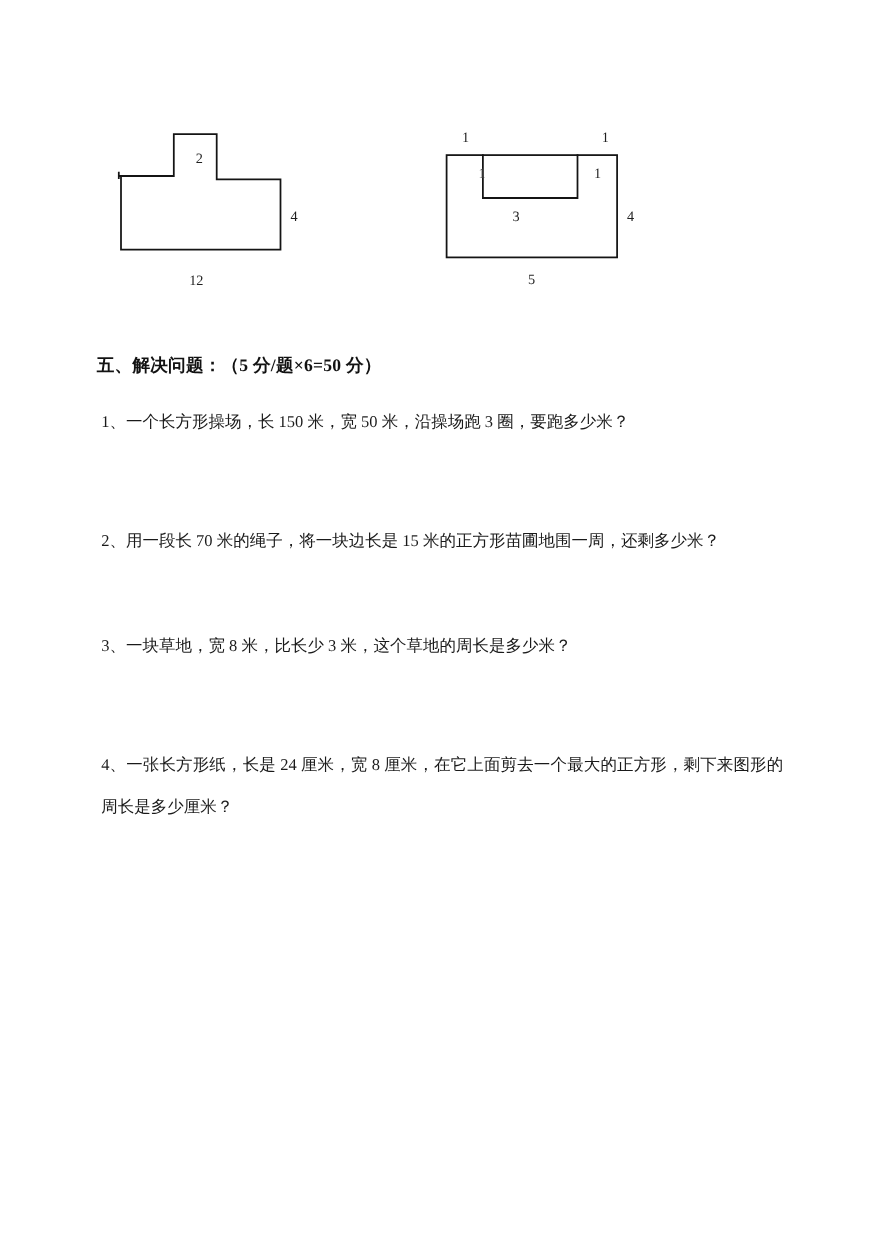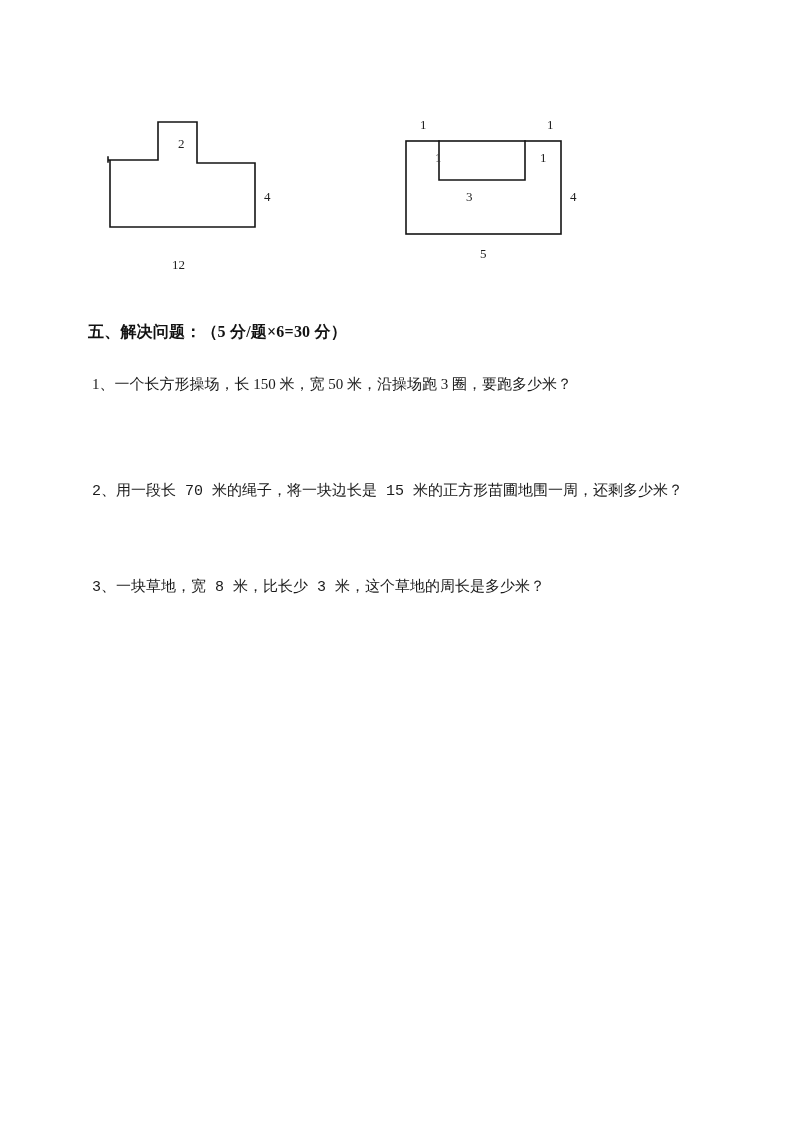--- a/index.html
+++ b/index.html
@@ -70,45 +70,45 @@
     font-size: 15px;
     line-height: 38px;
     color: #1a1a1a;
     margin: 4px;
     text-align: justify;
     text-justify: inter-character;
   }
 
   .q1 { margin-bottom: 70px; }
   .q2 { margin-bottom: 58px; }
-  .q3 { margin-bottom: 70px; font-family: Liberation Mono, monospace; }
+  .q3 { margin-bottom: 70px; }
   .q4 { margin-bottom: 68px; }
   .q5 { margin-bottom: 0; }
 
-  .q2, .q4, .q5 { width: 620px; font-family: Liberation Mono, monospace; }
+  .q2, .q4, .q5 { width: 620px; }
 </style>
 </head>
 <body>
 
 <div class="page">
 
   <div class="figures">
 
     <div class="fig" style="left:92px; top:112px;">
       <svg width="200" height="130" viewBox="0 0 200 130">
         <g fill="none" stroke="#141414" stroke-width="1.6" stroke-linecap="square">
 
           <path d="M 16 48 L 66 48 L 66 10 L 105 10 L 105 51 L 163 51 L 163 115 L 18 115 L 18 48 Z"></path>
 
           <path d="M 16 45 L 16 50"></path>
         </g>
       </svg>
       <span class="fig-label" style="left:86px; top:25px;">2</span>
       <span class="fig-label" style="left:172px; top:78px;">4</span>
-      <span class="fig-label" style="left:80px; top:146px;">12</span>
+      <span class="fig-label" style="left:80px; top:136px;">12</span>
     </div>
 
     <div class="fig" style="left:398px; top:112px;">
       <svg width="190" height="130" viewBox="0 0 190 130">
         <g fill="none" stroke="#141414" stroke-width="1.6" stroke-linecap="square">
 
           <rect x="8" y="29" width="155" height="93"></rect>
 
           <path d="M 41 29 L 41 68 L 127 68 L 127 29"></path>
         </g>
@@ -119,25 +119,26 @@
       <span class="fig-label" style="left:142px; top:39px;">1</span>
       <span class="fig-label" style="left:68px; top:78px;">3</span>
       <span class="fig-label" style="left:172px; top:78px;">4</span>
       <span class="fig-label" style="left:82px; top:135px;">5</span>
     </div>
 
   </div>
 
   <div class="body-text">
 
-    <p class="section-heading">五、解决问题：（5 分/题×6=30 分）</p>
+    <p class="section-heading">五、解决问题：（5 分/题×6=50 分）</p>
 
     <p class="question q1">1、一个长方形操场，长 150 米，宽 50 米，沿操场跑 3 圈，要跑多少米？</p>
 
     <p class="question q2">2、用一段长 70 米的绳子，将一块边长是 15 米的正方形苗圃地围一周，还剩多少米？</p>
 
     <p class="question q3">3、一块草地，宽 8 米，比长少 3 米，这个草地的周长是多少米？</p>
 
+    <p class="question q4">4、一张长方形纸，长是 24 厘米，宽 8 厘米，在它上面剪去一个最大的正方形，剩下来图形的周长是多少厘米？</p>
 
 
   </div>
 
 </div>
 
 </body></html>

